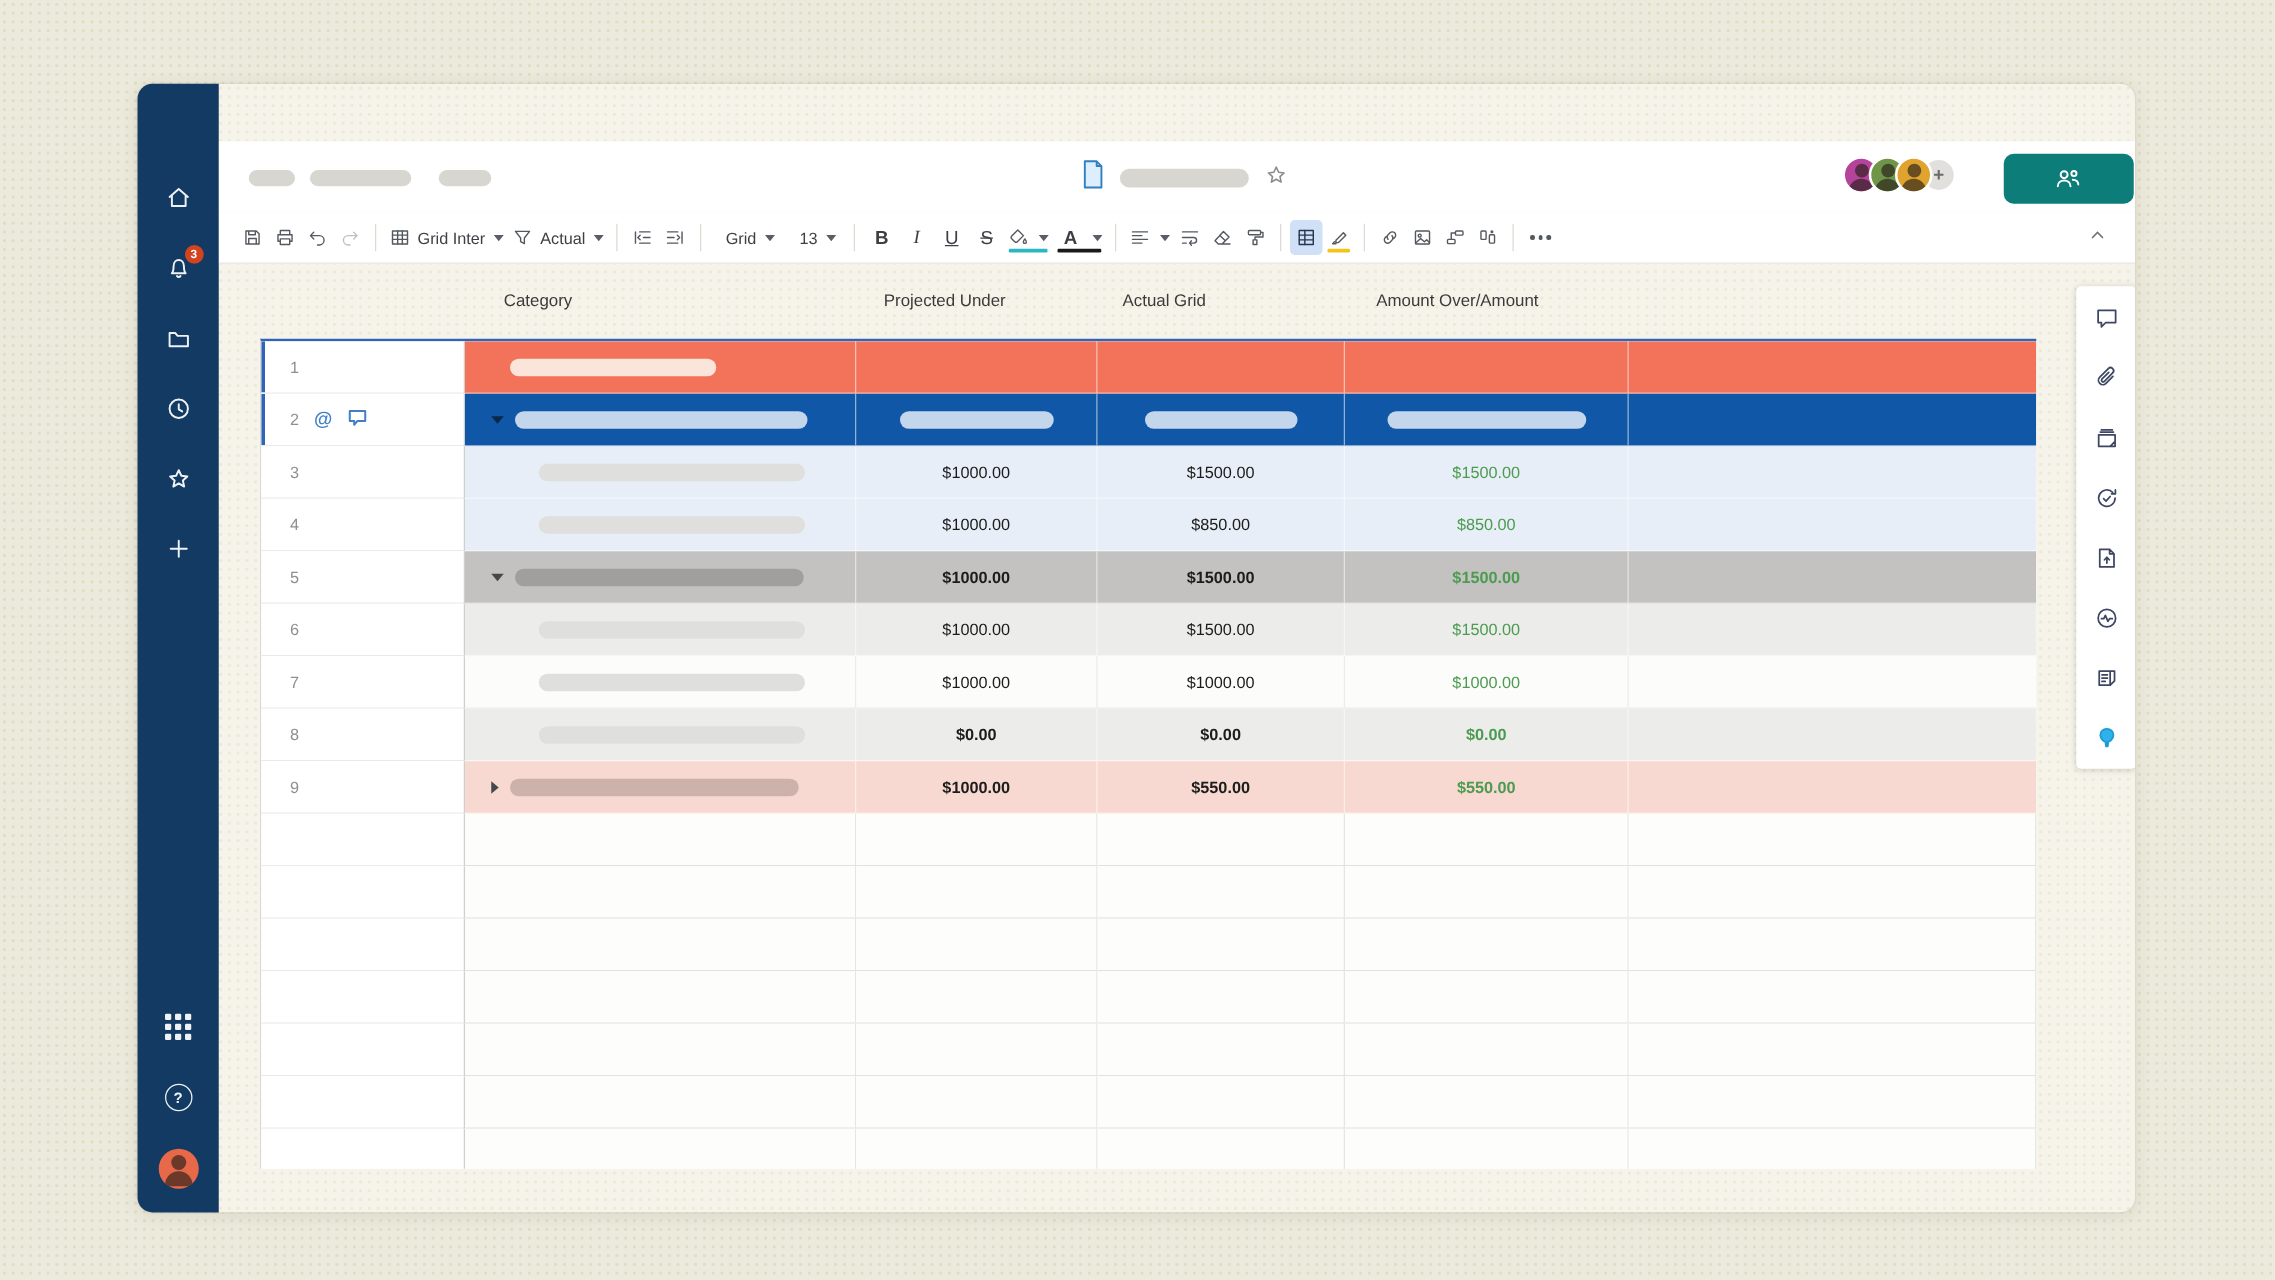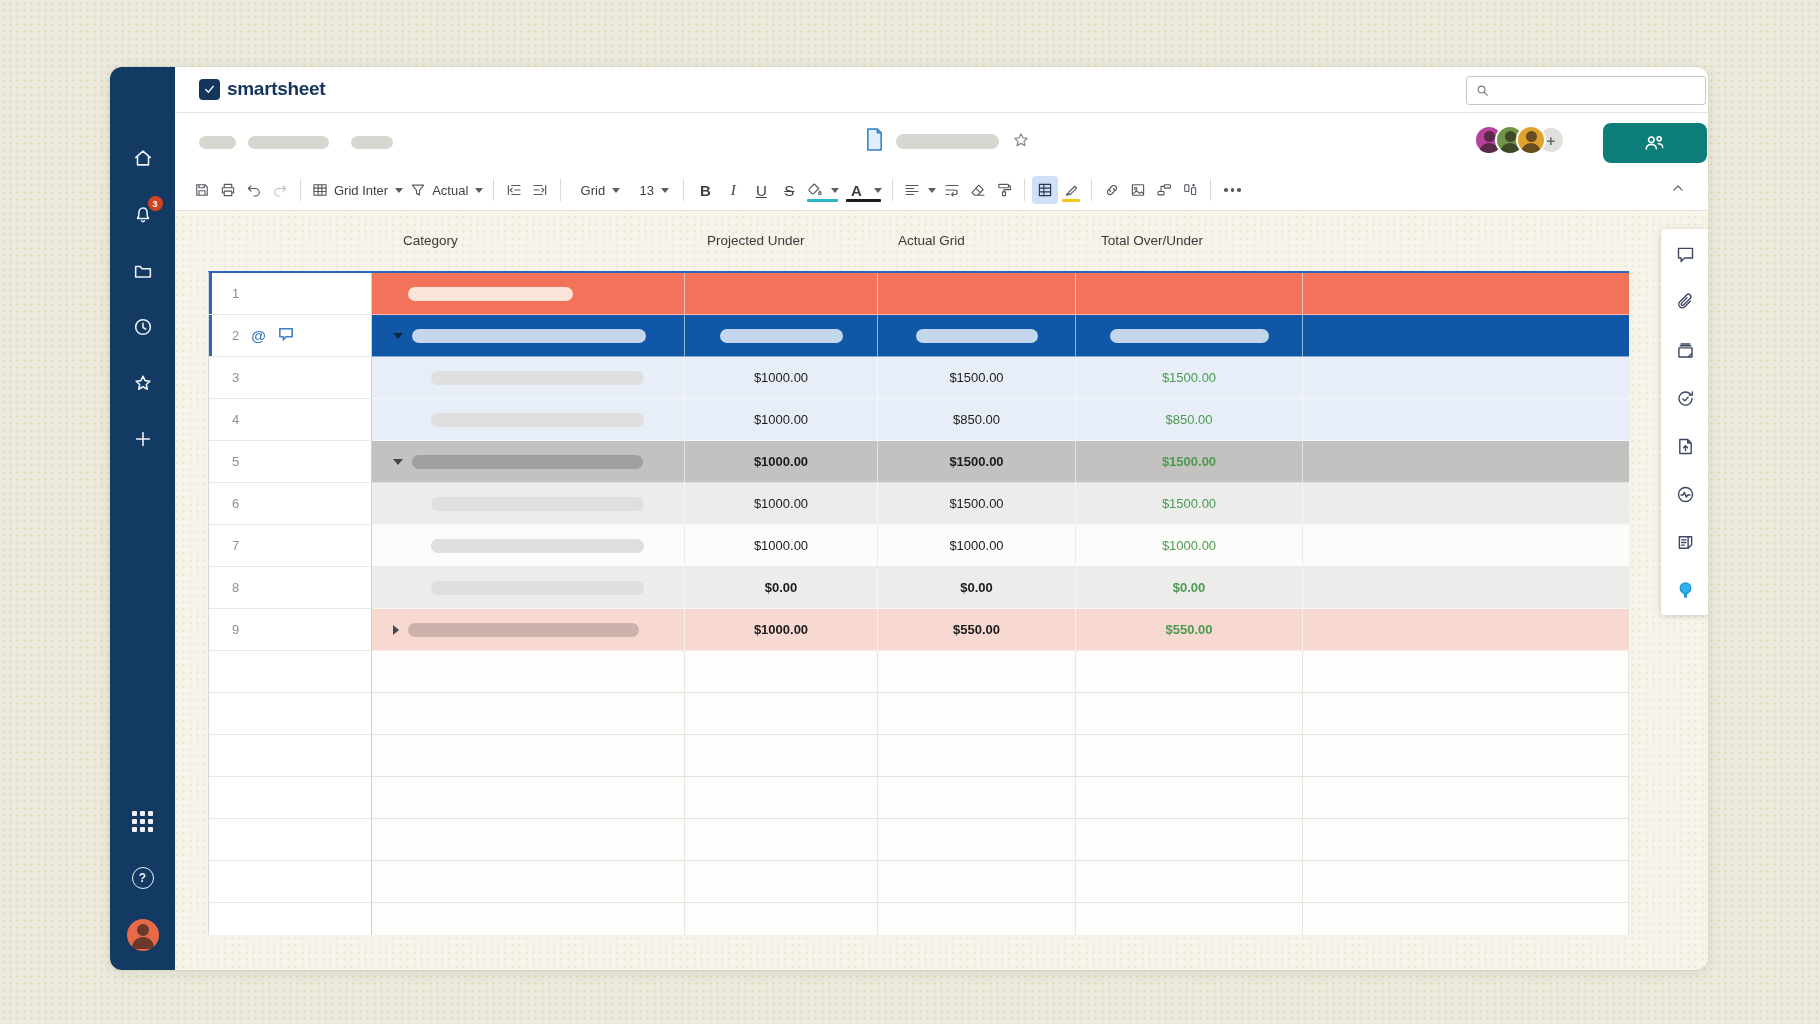--- a/index.html
+++ b/index.html
@@ -201,37 +201,20 @@
       <div class="sb-avatar" style="top:852px">
         <div class="sil">
             <div class="h"></div>
             <div class="b"></div>
           </div>
       </div>
     </aside>
 
     <div class="content">
 
-      <div class="topbar">
-        <div class="logo">
-          <span class="logo-mark">
-            <svg viewBox="0 0 24 24">
-                <path d="M5 12 l5 5 L19 6"></path>
-              </svg>
-          </span>
-          <span class="logo-text">smartsheet</span>
-        </div>
-        <div class="searchbox">
-          <svg viewBox="0 0 24 24">
-              <circle cx="10.5" cy="10.5" r="5.5"></circle>
-              <path d="M15 15 l4.5 4.5"></path>
-            </svg>
-          <input type="text" placeholder="" style="">
-        </div>
-      </div>
 
       <div class="contextbar">
         <div class="crumb c1"></div>
         <div class="crumb c2"></div>
         <div class="crumb c3"></div>
         <div class="titlegroup">
           <span class="sheet-ic">
             <svg viewBox="0 0 20 26">
                 <path d="M3 2 h10 l4 4 v18 H3 Z M13 2 v4 h4"></path>
               </svg>
@@ -429,21 +412,21 @@
           <svg viewBox="0 0 24 24">
               <path d="M6 15 l6 -6 6 6"></path>
             </svg>
         </div>
       </div>
 
       <div class="sheetarea">
         <div class="colhead ch1">Category</div>
         <div class="colhead ch2">Projected Under</div>
         <div class="colhead ch3">Actual Grid</div>
-        <div class="colhead ch4">Total Over/Under</div>
+        <div class="colhead ch4">Amount Over/Amount</div>
 
         <div class="grid">
 
           <div class="grow r1 sel">
             <div class="rownum">
                 <span>1</span>
               </div>
             <div class="band">
               <div class="cell cat">
                   <div class="pill"></div>

